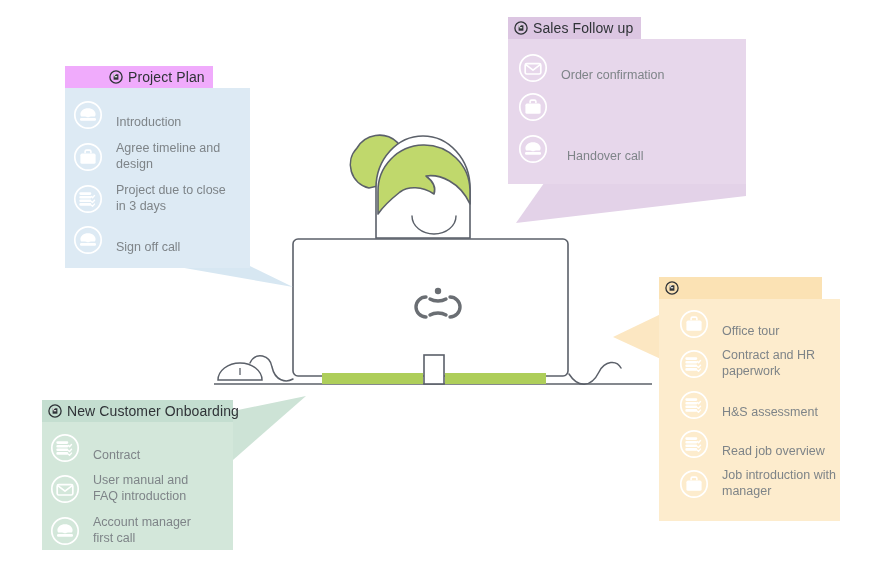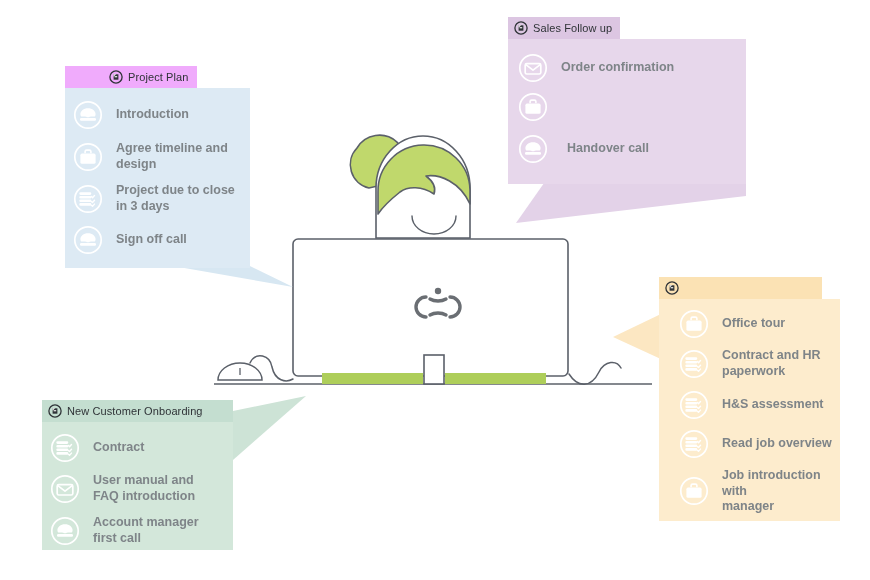--- a/index.html
+++ b/index.html
@@ -15,30 +15,29 @@
   
   .panel{position:absolute;}
   .panel .head{
     position:absolute;left:0;top:0;
     display:flex;align-items:center;gap:5px;
     height:22px;padding:0 8px 0 6px;
     box-sizing:border-box;
     white-space:nowrap;
   }
   .panel .head .title{
-    font-size:11px;color:#2f3337;letter-spacing:.1px;line-height:1;
+    font-size:14px;color:#2f3337;letter-spacing:.1px;line-height:1;
   }
   .panel .body{
     position:absolute;left:0;
     box-sizing:border-box;
   }
   .item{
-    display:flex;align-items:center;
+    display:flex;align-items:flex-end;
     position:absolute;
-    font-weight:bold;
   }
   .item .ico{
     width:30px;height:30px;flex:0 0 30px;
     border-radius:50%;
     position:relative;
     display:block;
   }
   .item .lbl{
     font-size:12.5px;
     color:#7e8488;

